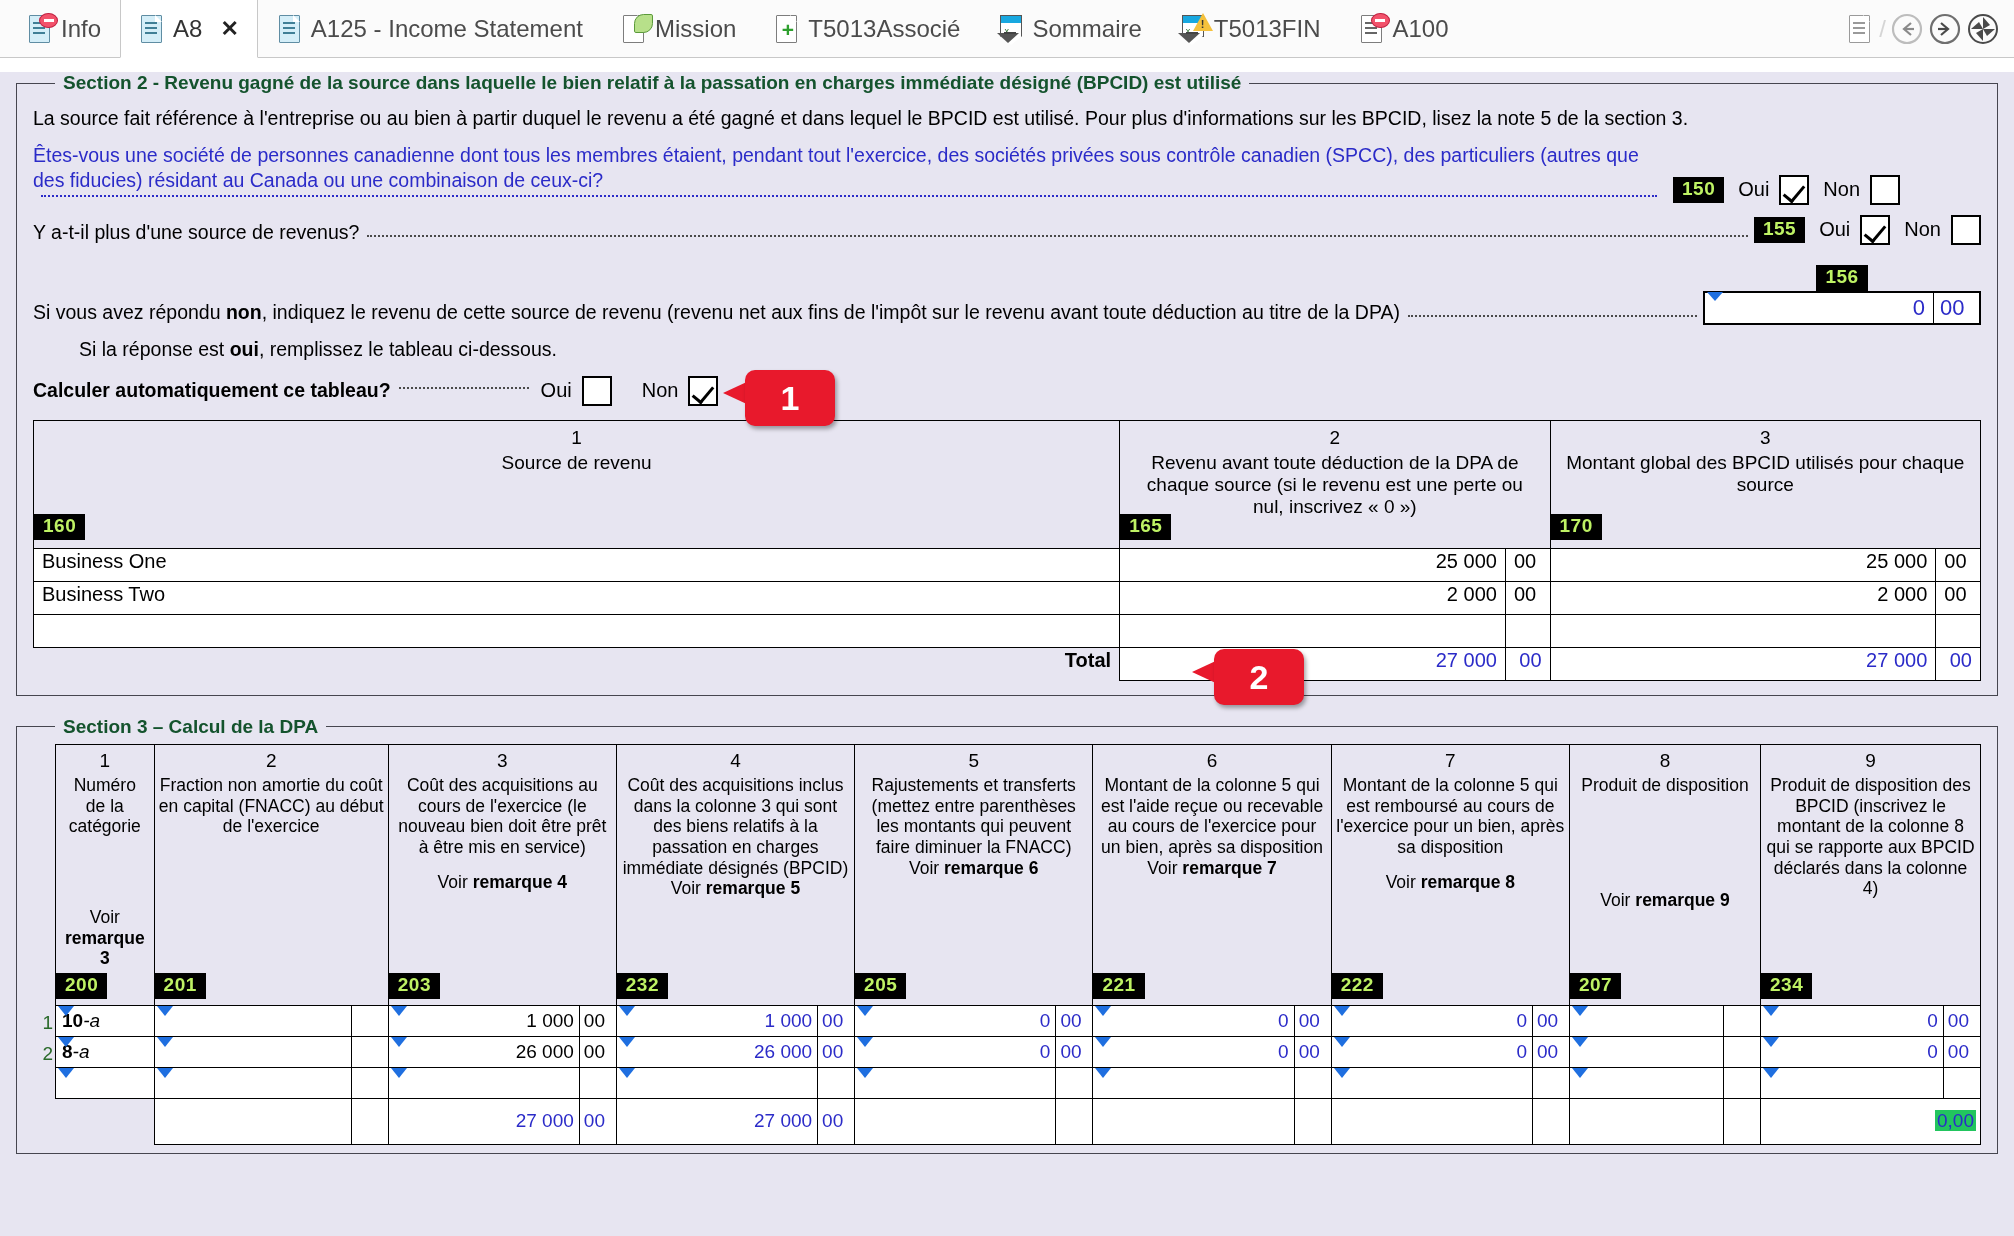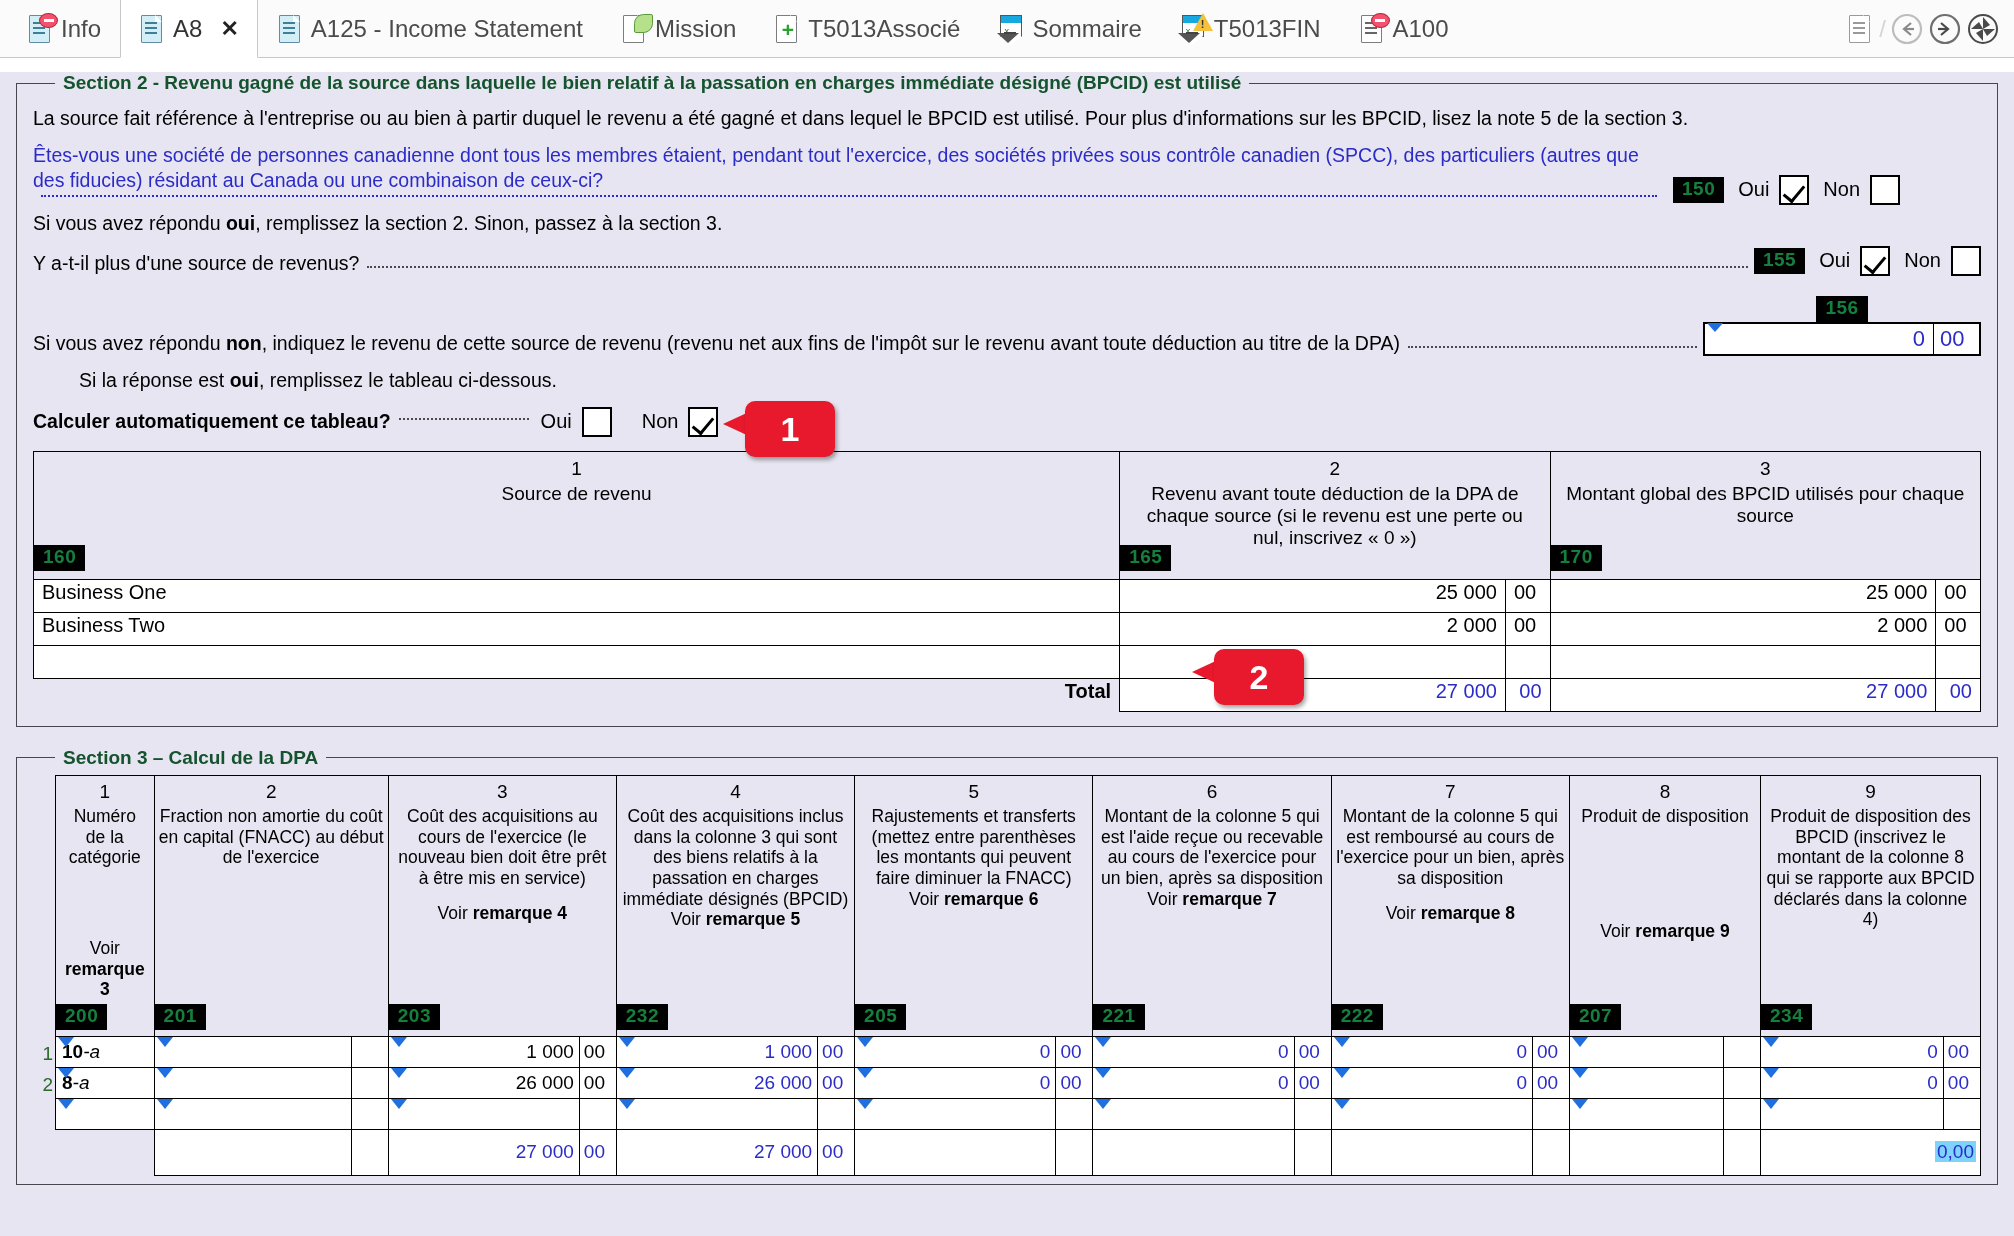--- a/index.html
+++ b/index.html
@@ -125,21 +125,21 @@
     flex:1 1 auto;
     border-bottom:2.5px dotted #4a4a4a;
     margin:0 6px 8px 8px;
     min-width:20px;
   }
   .dotfill.blue{ border-bottom-color:#2b2bc8; }
 
   .qrow{ display:flex; align-items:flex-end; width:100%; }
   .qtext{ font-size:19.5px; line-height:1.28; }
   .fieldnum{
-    display:inline-block; background:#000; color:#15803d;
+    display:inline-block; background:#000; color:#bef264;
     font-weight:bold; font-size:19px; padding:2px 9px 3px 9px;
     letter-spacing:0.5px; line-height:1.1;
   }
   .ouinon{ display:flex; align-items:center; gap:10px; margin-left:14px; }
   .ouinon span{ font-size:20px; }
   .chk{
     width:30px; height:30px; background:#fff; border:2.2px solid #000;
     position:relative; display:inline-block;
   }
   .chk.checked:after{
@@ -204,21 +204,21 @@
   table.t3 .dcell{ text-align:right; padding-right:5px; }
   table.t3 .ccell{ width:34px; text-align:left; padding-left:4px; }
   .bluetri{
     position:absolute; left:2px; top:0px; width:0;height:0;
     border-left:8px solid transparent; border-right:8px solid transparent;
     border-top:10px solid #1f6fe0;
   }
   .bl{ color:#2b2bc8; }
   table.t3 tr.t3total td{ background:#fff; border-top:1.6px solid #000; height:46px; }
   table.t3 tr.t3total td.blank{ background:#e7e5f1; border-left:none; border-bottom:none; border-top:none;}
-  .sel{ background:#7dd3fc; padding:0 2px; }
+  .sel{ background:#22c55e; padding:0 2px; }
 
   
   .callout{
     position:absolute; z-index:30; width:112px; height:56px;
   }
   .callout .bubble{
     position:absolute; left:22px; top:0; width:90px; height:56px;
     background:#e8192c; border-radius:10px;
     box-shadow:2px 3px 4px rgba(0,0,0,0.35);
   }
@@ -385,23 +385,20 @@
           <span>Oui</span>
           <span class="chk checked"></span>
         </div>
         <div class="ouinon">
           <span>Non</span>
           <span class="chk"></span>
         </div>
       </div>
     </div>
 
-    <div class="para">
-      <span>Si vous avez répondu </span><span class="bold">oui</span><span>, remplissez la section 2. Sinon, passez à la section 3.</span>
-    </div>
 
     <div class="qrow" style="margin-top:10px;">
       <span class="qtext">Y a-t-il plus d'une source de revenus?</span>
       <span class="dotfill"></span>
       <span style="display:flex;align-items:center;white-space:nowrap;">
         <span class="fieldnum">155</span>
         <span class="ouinon">
           <span>Oui</span>
           <span class="chk checked"></span>
         </span>

